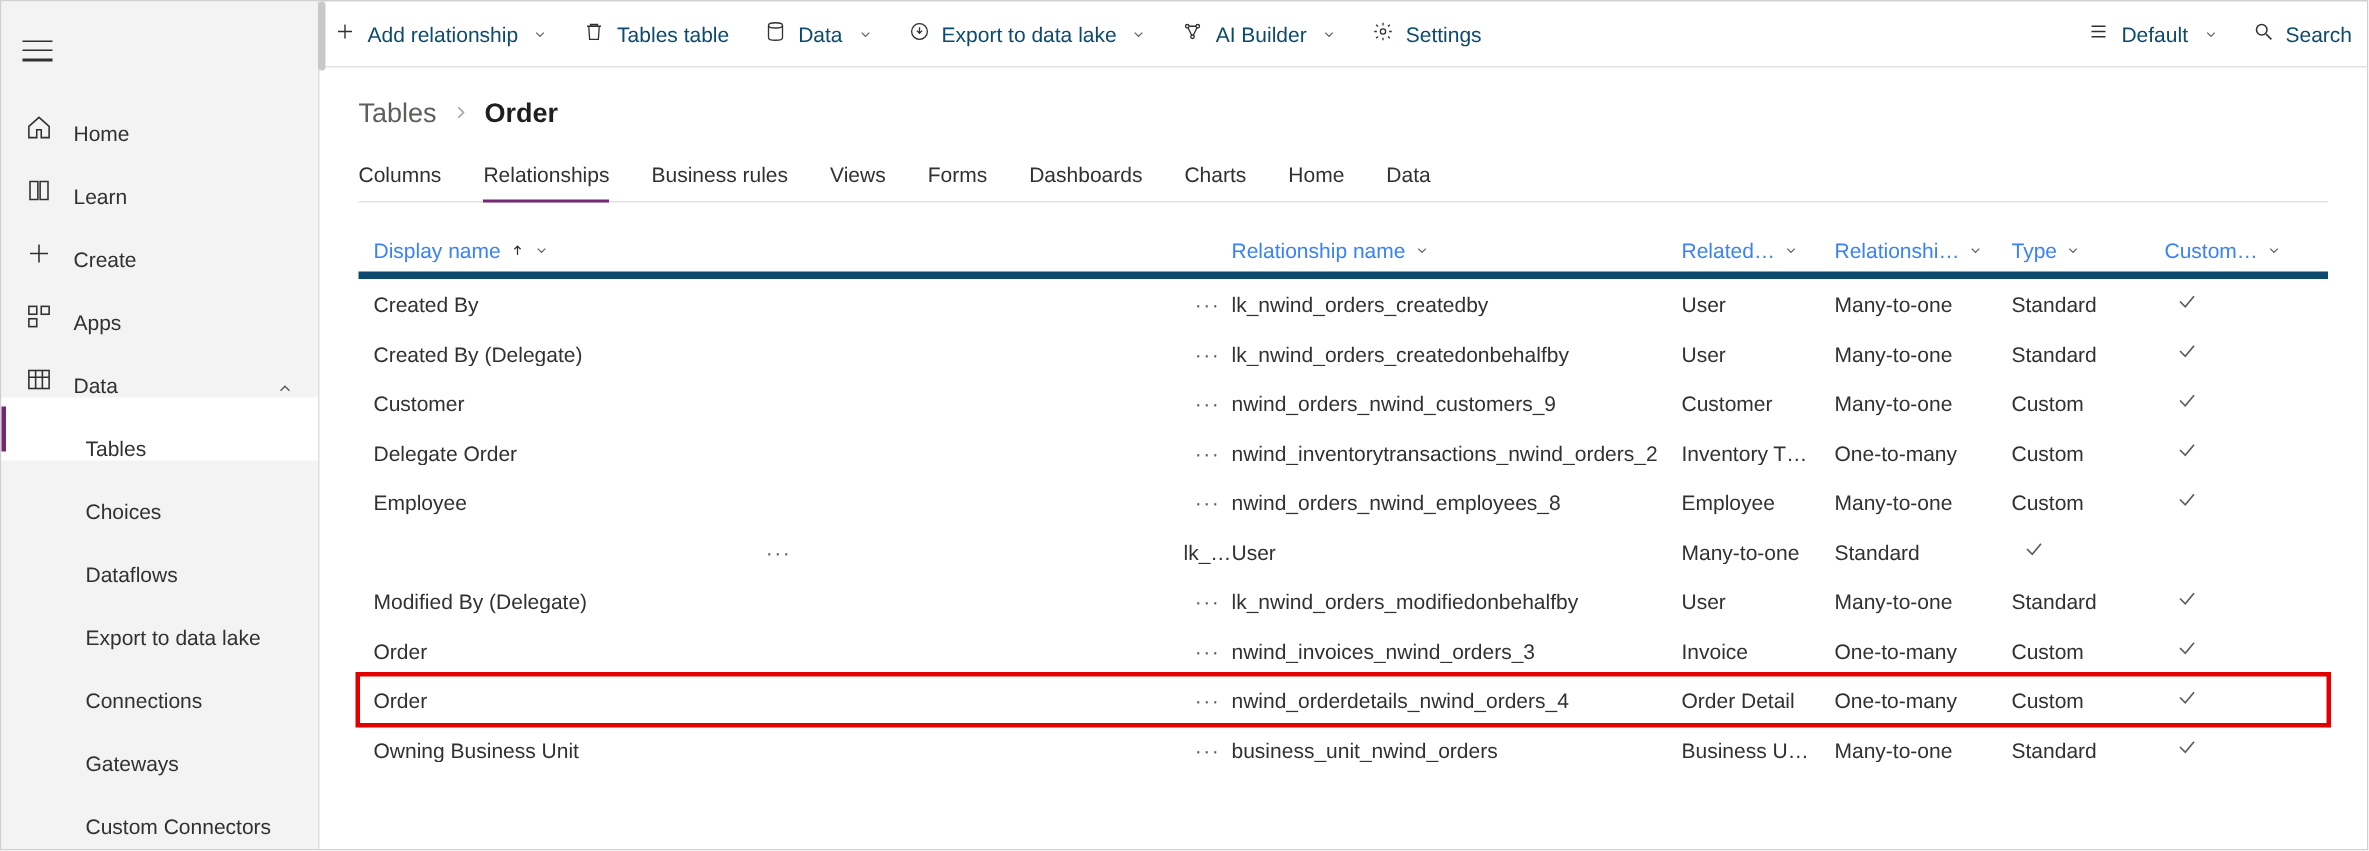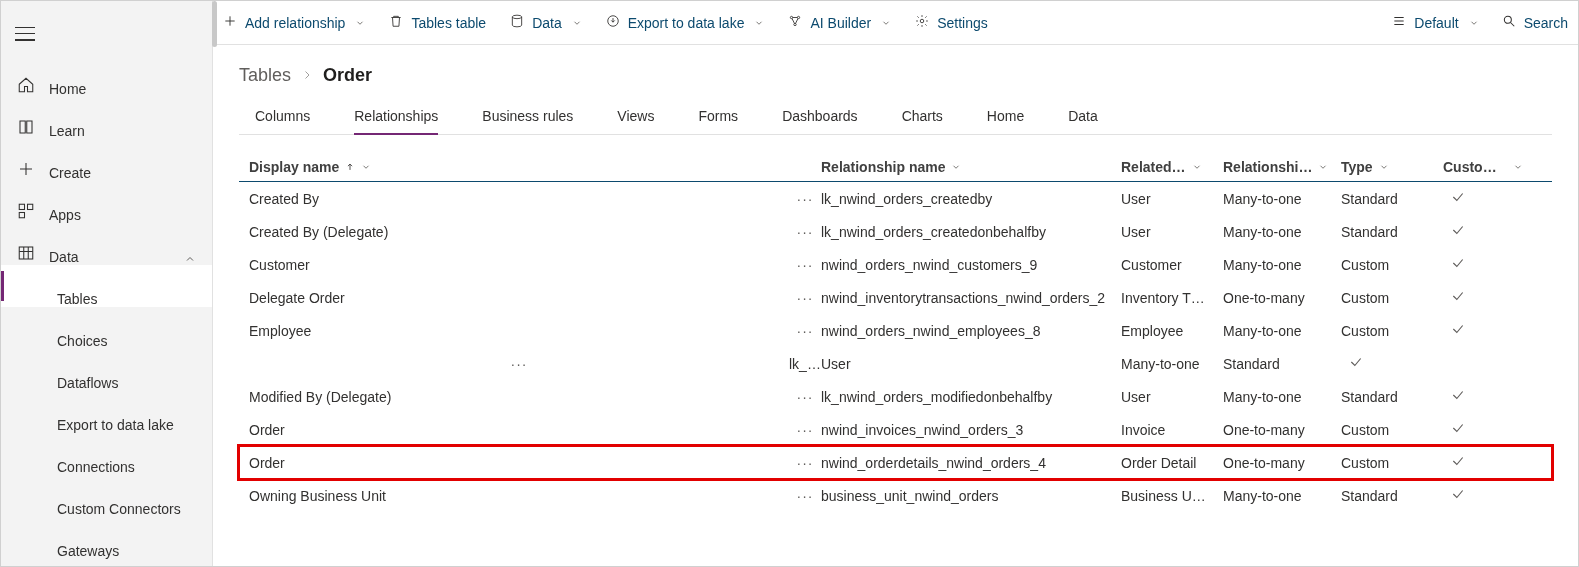--- a/index.html
+++ b/index.html
@@ -29,25 +29,25 @@
   .cmd-item .chev { margin-left: 2px; }
   .cmdbar-right { margin-left: auto; display: flex; gap: 3px; }
 
   .content { padding: 20px 26px 0 26px; overflow: hidden; }
   .breadcrumb { display: flex; align-items: center; gap: 10px; font-size: 18px; margin-bottom: 18px; }
   .breadcrumb .bc-root { color: #605e5c; cursor: pointer; font-weight: 400; }
   .breadcrumb .bc-sep { color: #a19f9d; }
   .breadcrumb .bc-leaf { font-weight: 600; color: #201f1e; }
 
   .tabs { display: flex; gap: 28px; border-bottom: 1px solid #e1e1e1; margin-bottom: 18px; }
-  .tab { padding: 4px 0 10px 0; cursor: pointer; color: #323130; position: relative; margin-left: 16px; }
+  .tab { padding: 4px 0 10px 0; cursor: pointer; color: #323130; position: relative; }
   .tab.active::after { content:""; position:absolute; left:0; right:0; bottom:-1px; height:2px; background:#742774; }
 
   .grid { width: 100%; }
-  .grid-head { display: grid; grid-template-columns: 540px 32px 300px 102px 118px 102px 80px; align-items: center; padding: 6px 10px; font-weight: 700; color: #404040; border-bottom: 1px solid #0c4a6e; }
+  .grid-head { display: grid; grid-template-columns: 540px 32px 300px 102px 118px 102px 80px; align-items: center; padding: 6px 10px; font-weight: 400; color: #3b82f6; border-bottom: 5px solid #0c4a6e; }
   .grid-head .hcell { display: flex; align-items: center; gap: 6px; cursor: pointer; white-space: nowrap; overflow: hidden; text-overflow: ellipsis; }
   .grid-head .hcell .trunc { overflow: hidden; text-overflow: ellipsis; }
 
   .grid-body { }
   .grid-row { display: grid; grid-template-columns: 540px 32px 300px 102px 118px 102px 80px; align-items: center; padding: 0 10px; height: 33px; color: #323130; }
   .grid-row.highlight { outline: 3px solid #e20000; outline-offset: -1px; }
   .cell { white-space: nowrap; overflow: hidden; text-overflow: ellipsis; }
   .cell.actions { color: #605e5c; display:flex; justify-content:center; }
   .cell.check { display:flex; justify-content:flex-start; padding-left: 8px; }
 
@@ -131,24 +131,24 @@
     <div class="nav-item sub">
       <span>Dataflows</span>
     </div>
     <div class="nav-item sub">
       <span>Export to data lake</span>
     </div>
     <div class="nav-item sub">
       <span>Connections</span>
     </div>
     <div class="nav-item sub">
+      <span>Gateways</span>
+    </div>
+    <div class="nav-item sub">
       <span>Custom Connectors</span>
-    </div>
-    <div class="nav-item sub">
-      <span>Gateways</span>
     </div>
   </div>
 
   <div class="main">
 
     <div class="cmdbar">
       <div class="cmd-item">
         <span><svg width="14" height="14" viewBox="0 0 24 24" fill="none" stroke="#323130" stroke-width="1.6">
               <path d="M12 4 V20 M4 12 H20"></path>
             </svg></span>

